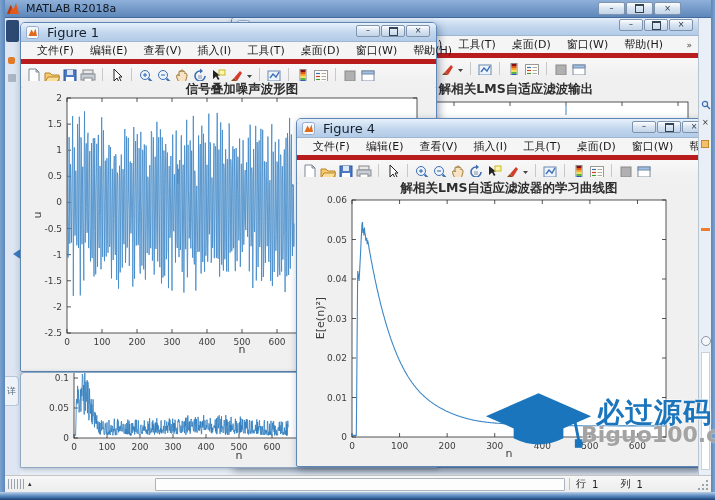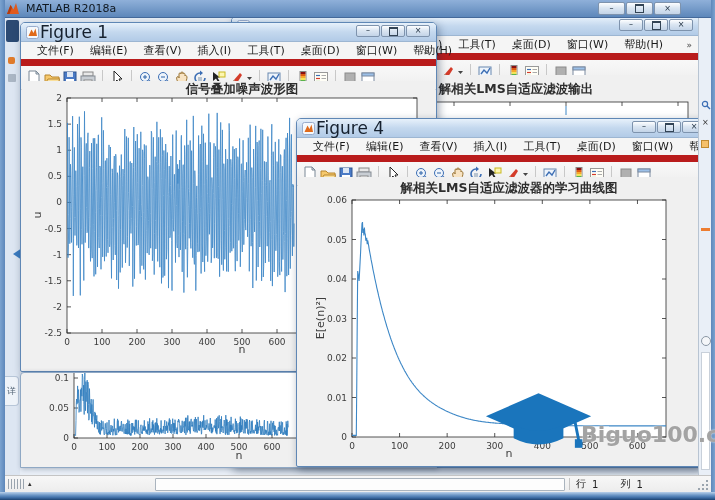--- a/index.html
+++ b/index.html
@@ -60,22 +60,22 @@
      radial-gradient(circle at 5px 6px,#9aa4ae 1px,transparent 1.4px),
      radial-gradient(circle at 9px 10px,#9aa4ae 1px,transparent 1.4px),
      radial-gradient(circle at 5px 10px,#9aa4ae 1px,transparent 1.4px),
      radial-gradient(circle at 1px 10px,#9aa4ae 1px,transparent 1.4px);}
   
   .figwin{position:absolute;border:1px solid #5f87b5;border-radius:5px 5px 2px 2px;
     background:#f0f0f0;box-shadow:2px 3px 9px rgba(20,40,70,.4);box-sizing:border-box;}
   .fig-titlebar{height:18px;background:linear-gradient(#e7f1fb,#c4d8ee 50%,#b2cbe7);
     border-radius:4px 4px 0 0;display:flex;align-items:center;padding:0 5px;position:relative;
     border-bottom:1px solid #9db6d2;}
-  .fig-title-text{font-size:17px;color:#15202e;margin-left:1px;}
-  .menubar{height:17px;background:#f5f5f5;border-bottom:7px solid #b91c1c;display:flex;
+  .fig-title-text{font-size:13px;color:#15202e;margin-left:8px;}
+  .menubar{height:17px;background:#f5f5f5;border-bottom:5px solid #b91c1c;display:flex;
     align-items:center;padding-left:8px;font-size:11px;color:#1a1a1a;position:relative;}
   .menu-item{padding:1px 8px;white-space:nowrap;}
   .menu-overflow{position:absolute;right:7px;font-size:9px;color:#444;}
   .toolbar{height:23px;background:linear-gradient(#f8f8f8,#eeeeee);border-bottom:1px solid #d6d6d6;
     display:flex;align-items:center;padding-left:5px;gap:2px;}
   .tbicon{width:16px;height:16px;flex:0 0 auto;}
   .tbsep{width:1px;height:15px;background:#c8c8c8;margin:0 4px;flex:0 0 auto;}
   .tbcaret{width:7px;height:16px;flex:0 0 auto;}
   .canvas{position:absolute;left:1px;right:1px;bottom:1px;background:#f0f0f0;overflow:hidden;}
   .plainwin{position:absolute;border:1px solid #8fa8c4;border-radius:4px 4px 0 0;background:#f0f0f0;
@@ -678,16 +678,17 @@
       <span>1</span>
     </div>
     <div class="sb-resize"></div>
   </div>
   <div class="bottom-frame"></div>
 
   <div class="watermark">
     <svg width="110" height="62" style="position:absolute;left:0;top:0;">
         <use href="#i-grad-cap"></use>
       </svg>
+    <span class="wm-brand">必过源码</span>
     <span class="wm-site">Biguo100.com</span>
   </div>
 
 </div>
 
 </body></html>

